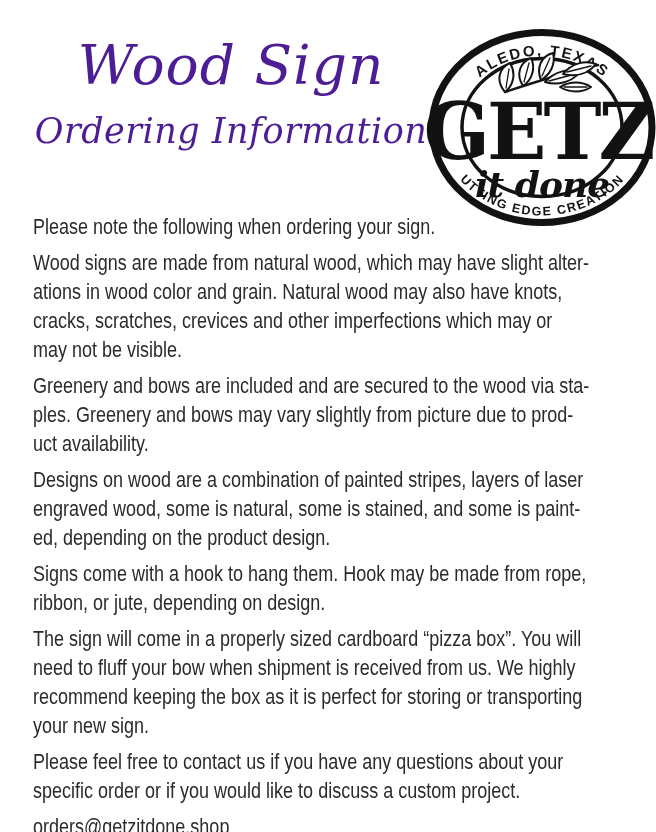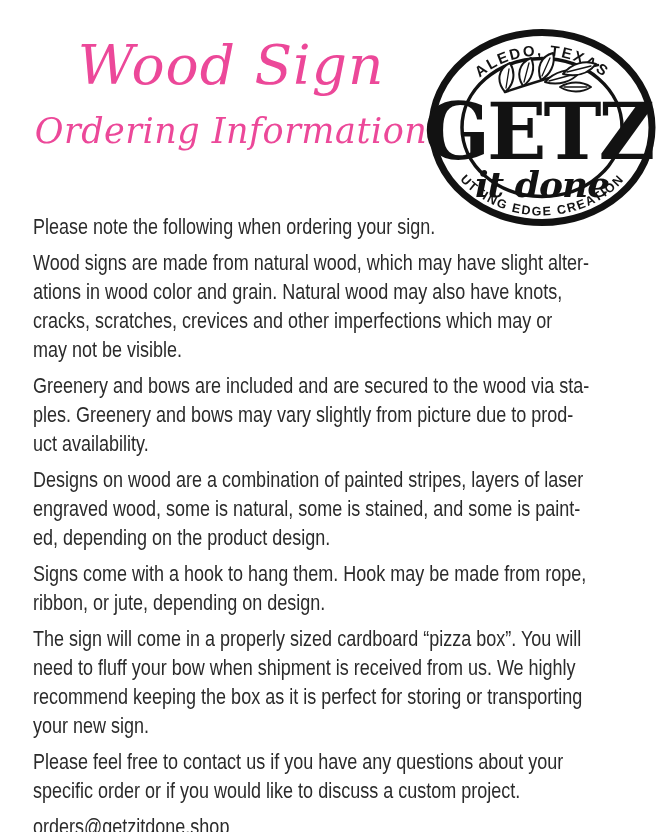--- a/index.html
+++ b/index.html
@@ -14,21 +14,21 @@
   }
   
   .title {
     position: absolute;
     left: 2px;
     top: 24px;
     width: 458px;
     text-align: center;
     font-family: "DejaVu Serif", "Liberation Serif", serif;
     font-style: italic;
-    color: #ec4899;
+    color: #4c1d95;
   }
   .title .line1 {
     font-size: 55px;
     line-height: 82px;
     letter-spacing: 1px;
   }
   .title .line2 {
     font-size: 35px;
     line-height: 51px;
     letter-spacing: 0.5px;

